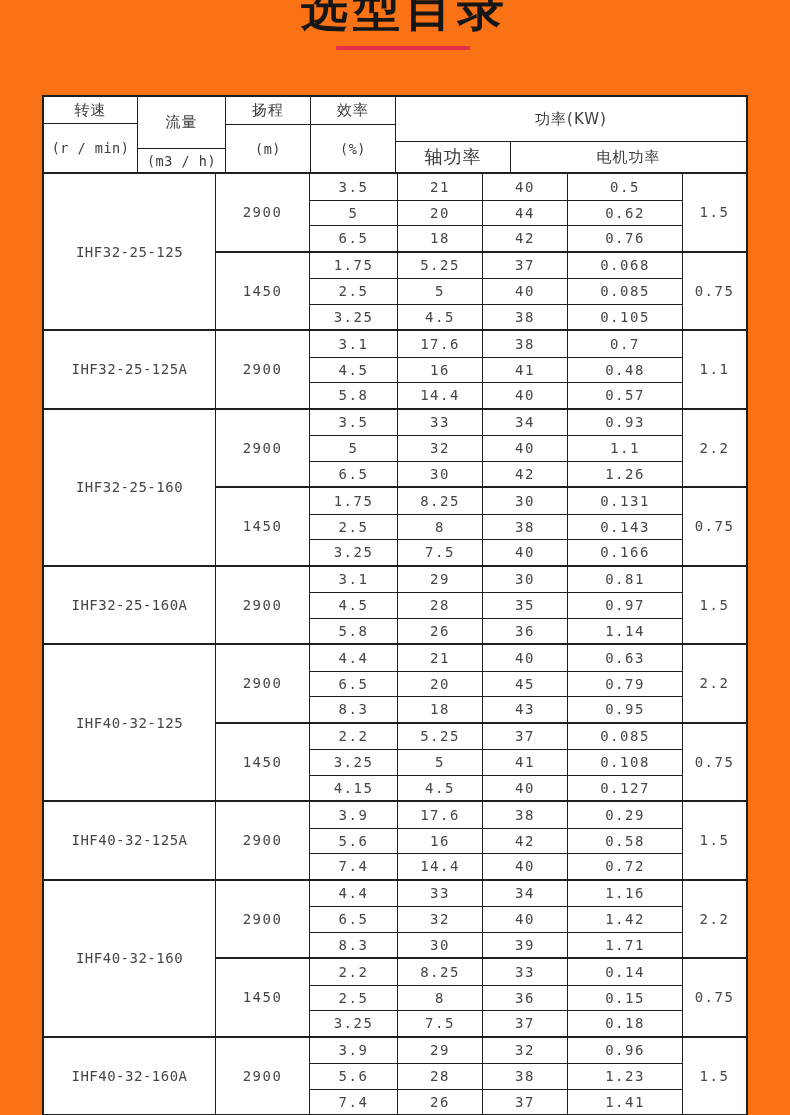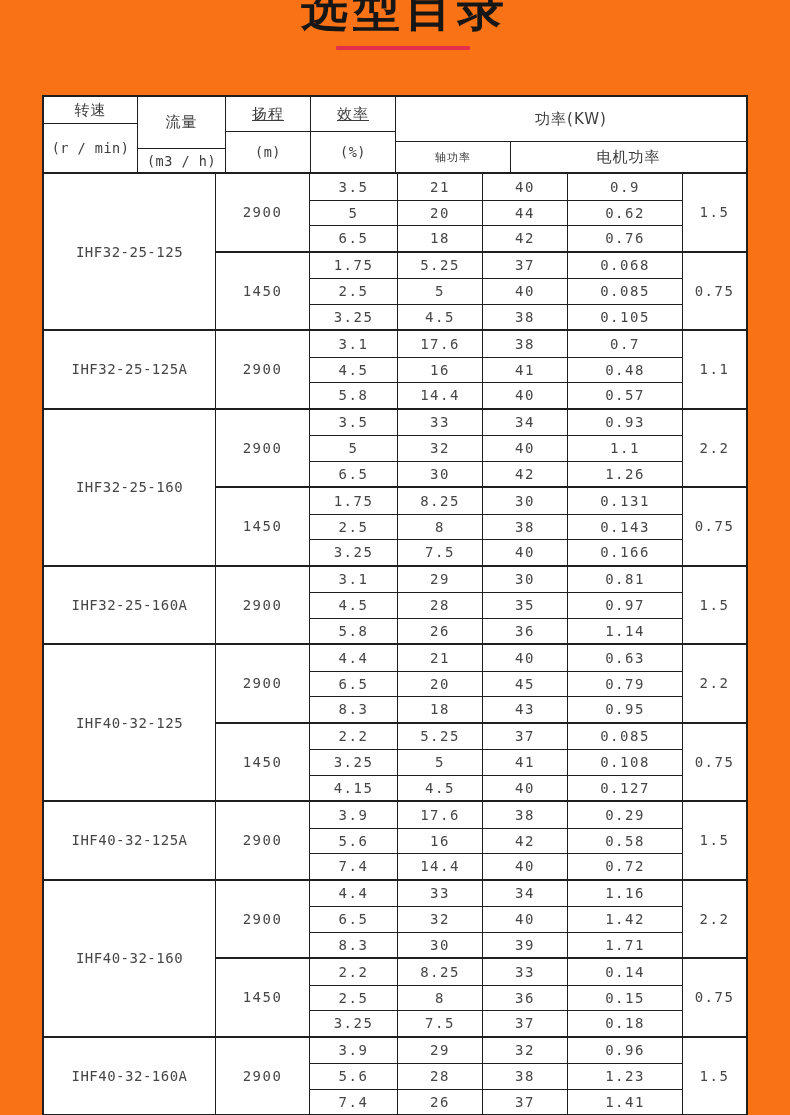--- a/index.html
+++ b/index.html
@@ -54,25 +54,25 @@
   .hcol.last{border-right:none;}
   .w-speed{width:94px;}
   .w-flow{width:88px;}
   .w-head{width:85px;}
   .w-eff{width:85px;}
   .w-power{flex:1;}
   .hsub{display:flex;align-items:center;justify-content:center;font-size:15px;letter-spacing:1px;}
   .hsub.unit{font-size:13.5px;letter-spacing:0.5px;font-family:"DejaVu Sans Mono","DejaVu Sans",monospace;}
   .top-speed{height:27px;border-bottom:1px solid var(--line);}
   .top-flow{height:52px;border-bottom:1px solid var(--line);}
-  .top-head,.top-eff{height:35px;border-bottom:1px solid var(--line);text-decoration:underline;}
+  .top-head,.top-eff{height:28px;border-bottom:1px solid var(--line);}
   .top-power{height:45px;border-bottom:1px solid var(--line);}
   .hsub.grow{flex:1;}
   .hpow-bottom{flex:1;display:flex;}
-  .hshaft{width:115px;border-right:1px solid var(--line);display:flex;align-items:center;justify-content:center;font-size:11px;letter-spacing:1px;}
+  .hshaft{width:115px;border-right:1px solid var(--line);display:flex;align-items:center;justify-content:center;font-size:18px;letter-spacing:1px;}
   .hmotor{flex:1;display:flex;align-items:center;justify-content:center;font-size:15px;letter-spacing:1px;font-family:Liberation Serif, serif;}
   
   .cellnum{
     font-family:"DejaVu Sans Mono","DejaVu Sans",monospace;
     font-size:14px;letter-spacing:1.5px;color:#464646;
     display:flex;align-items:center;justify-content:center;
   }
   .table-block{display:flex;}
   .table-block + .table-block{border-top:2px solid var(--line);}
   .model-cell{
@@ -141,21 +141,21 @@
         <div class="table-block">
           <div class="model-cell">IHF32-25-125</div>
           <div class="groups">
             <div class="speed-group">
               <div class="speed-cell cellnum">2900</div>
               <div class="rows">
                 <div class="trow">
                   <div class="flow-cell cellnum">3.5</div>
                   <div class="head-cell cellnum">21</div>
                   <div class="eff-cell cellnum">40</div>
-                  <div class="shaft-cell cellnum">0.9</div>
+                  <div class="shaft-cell cellnum">0.5</div>
                 </div>
                 <div class="trow sep">
                   <div class="flow-cell cellnum">5</div>
                   <div class="head-cell cellnum">20</div>
                   <div class="eff-cell cellnum">44</div>
                   <div class="shaft-cell cellnum">0.62</div>
                 </div>
                 <div class="trow sep">
                   <div class="flow-cell cellnum">6.5</div>
                   <div class="head-cell cellnum">18</div>

